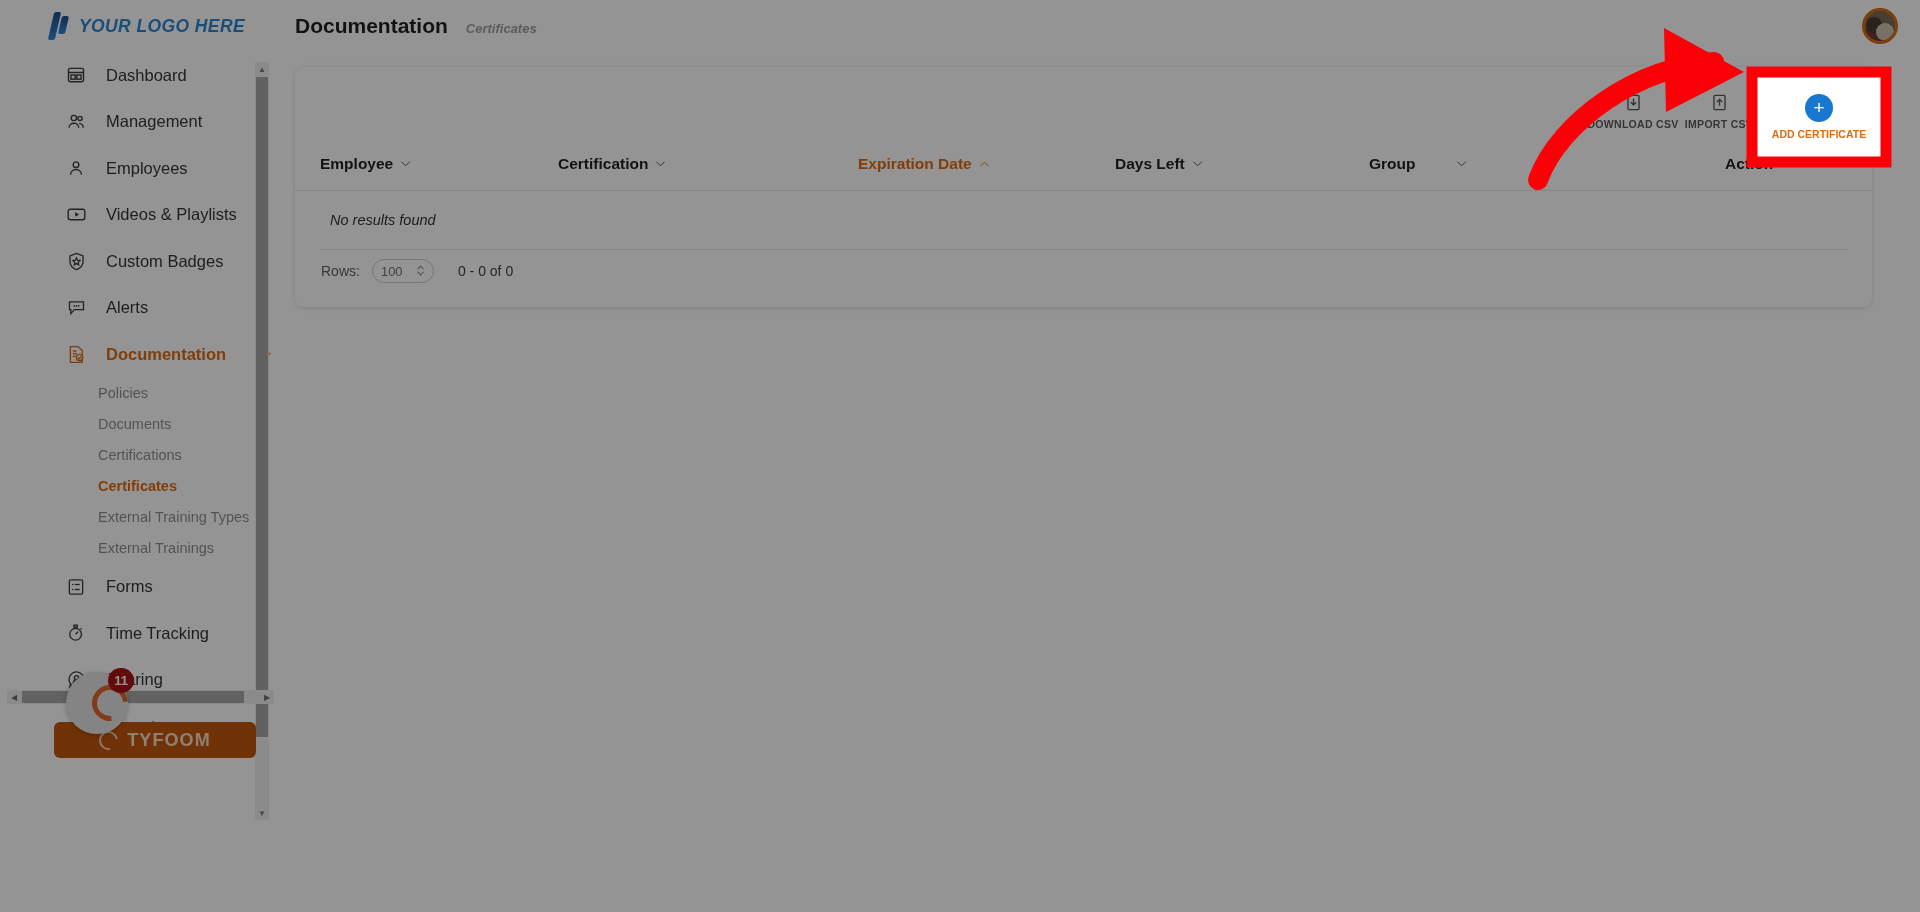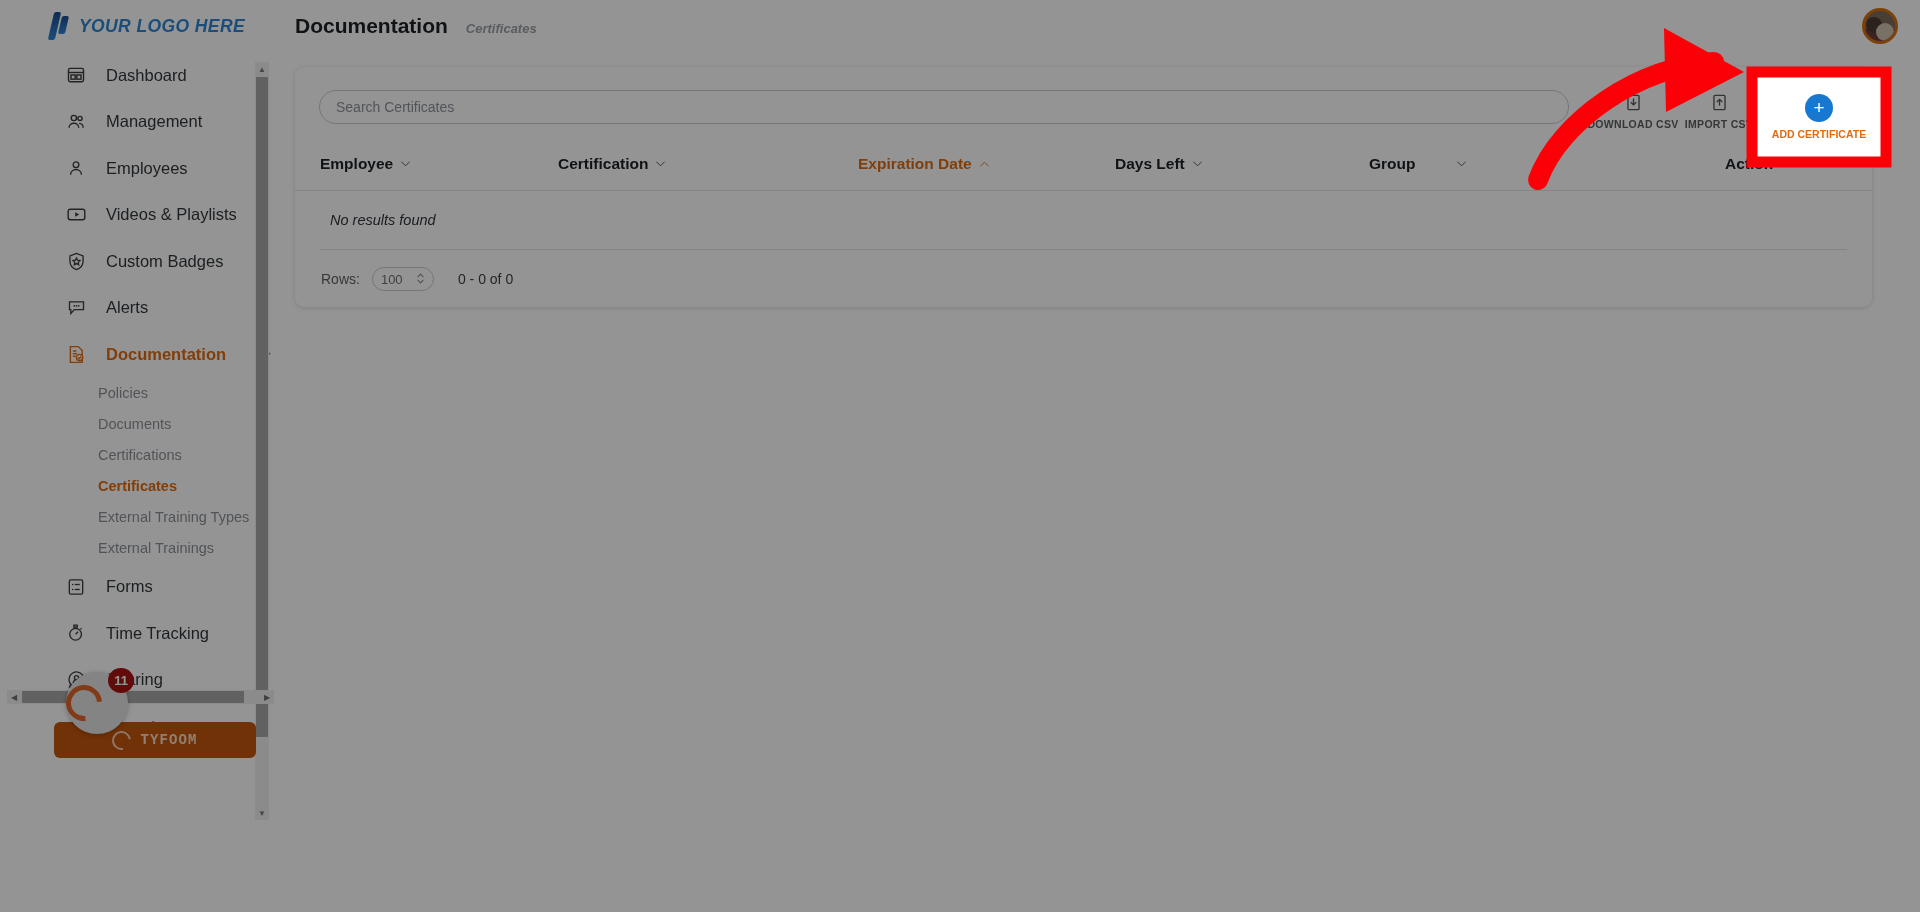--- a/index.html
+++ b/index.html
@@ -131,29 +131,28 @@
     background: #c4560d; border-radius: 6px;
     display: flex; align-items: center; justify-content: center;
     gap: 9px; cursor: pointer; z-index: 9;
   }
   #tyfoom-btn .t-swirl {
     width: 19px; height: 19px; border-radius: 50%;
     border: 2px solid #f4cdb0; border-right-color: transparent;
     transform: rotate(35deg);
   }
   #tyfoom-btn .t-label {
-    font-size: 14px; font-weight: bold; letter-spacing: 1.1px;
+    font-size: 18px; font-weight: bold; letter-spacing: 1.1px;
     color: #f6dcc7;
-    font-family: Liberation Mono, monospace;
   }
   #tyfoom-bubble {
     position: absolute; left: 66px; bottom: 42px;
     width: 62px; height: 62px; border-radius: 50%;
     background: #e4e4e4; z-index: 10;
-    display: flex; align-items: center; justify-content: flex-start;
+    display: flex; align-items: center; justify-content: flex-end;
     box-shadow: 0 1px 5px rgba(0,0,0,.25);
     cursor: pointer;
   }
   #tyfoom-bubble .sw {
     width: 36px; height: 36px; border-radius: 50%;
     border: 5px solid #e0662a; border-right-color: transparent;
     transform: rotate(40deg);
   }
   #tyfoom-badge {
     position: absolute; right: -6px; top: -4px;
@@ -290,21 +289,21 @@
 
   #no-results {
     position: absolute; left: 35px; top: 145px;
     font-size: 14.5px; font-style: italic; color: #30343a;
   }
   #foot-divider {
     position: absolute; left: 25px; top: 182px;
     width: 1527px; height: 1px; background: #e3e5e8;
   }
   #rows-row {
-    position: absolute; left: 26px; top: 200px;
+    position: absolute; left: 26px; top: 192px;
     display: flex; align-items: center; gap: 12px;
   }
   #rows-label { font-size: 14px; color: #5d6166; }
   #rows-select {
     width: 62px; height: 24px; border: 1px solid #c9ccd0;
     border-radius: 12px;
     display: flex; align-items: center; justify-content: space-between;
     padding: 11px 8px; cursor: pointer;
   }
   #rows-select .v { font-size: 13px; color: #6b7076; }
@@ -555,23 +554,20 @@
       <span class="ph-c"></span>
       <span class="ph-a"></span>
       <span class="ph-b"></span>
     </div>
   </div>
 
   <div id="content-area">
     <div id="card">
 
       <div id="toolbar-row">
-        <div id="search-box">
-          <input id="search-input" type="text" placeholder="Search Certificates" style="">
-        </div>
 
         <div class="icon-action" id="act-download">
           <span class="glyph">
             <svg width="19" height="19" viewBox="0 0 24 24" fill="none" stroke="currentColor" stroke-width="1.7">
               <rect x="5" y="3" width="14" height="18" rx="1.5"></rect>
               <line x1="12" y1="7" x2="12" y2="15"></line>
                 <polyline points="8.6,11.6 12,15 15.4,11.6"></polyline>
             </svg>
           </span>
           <span class="cap">DOWNLOAD CSV</span>

